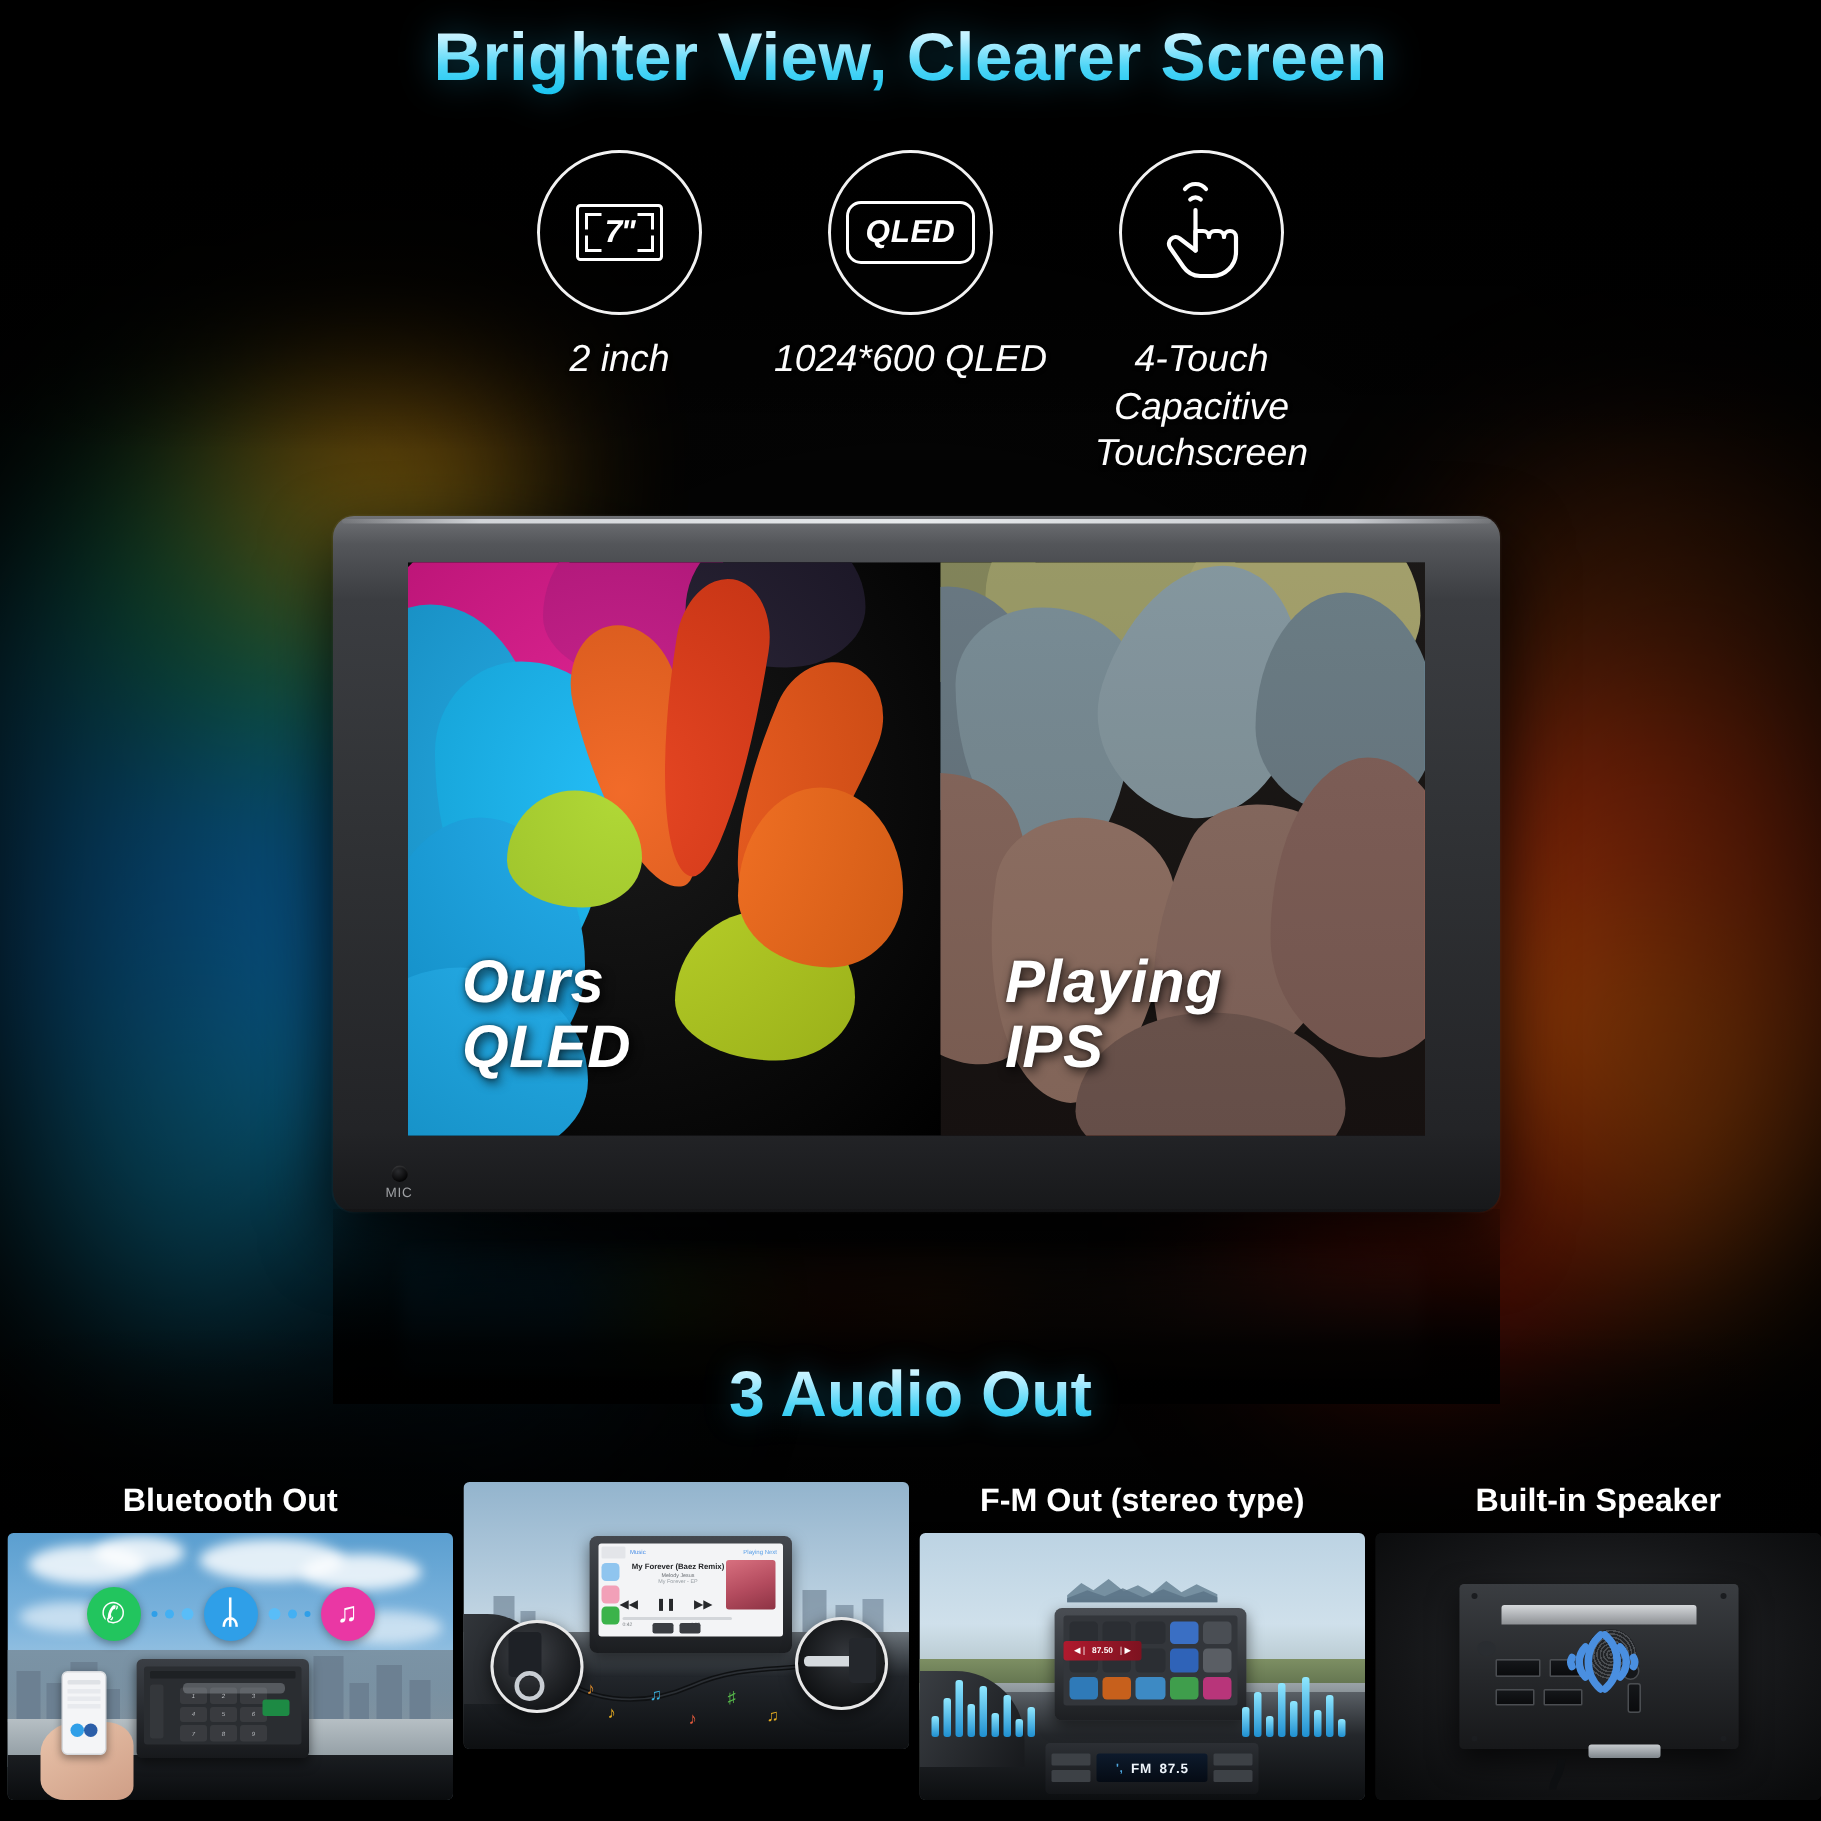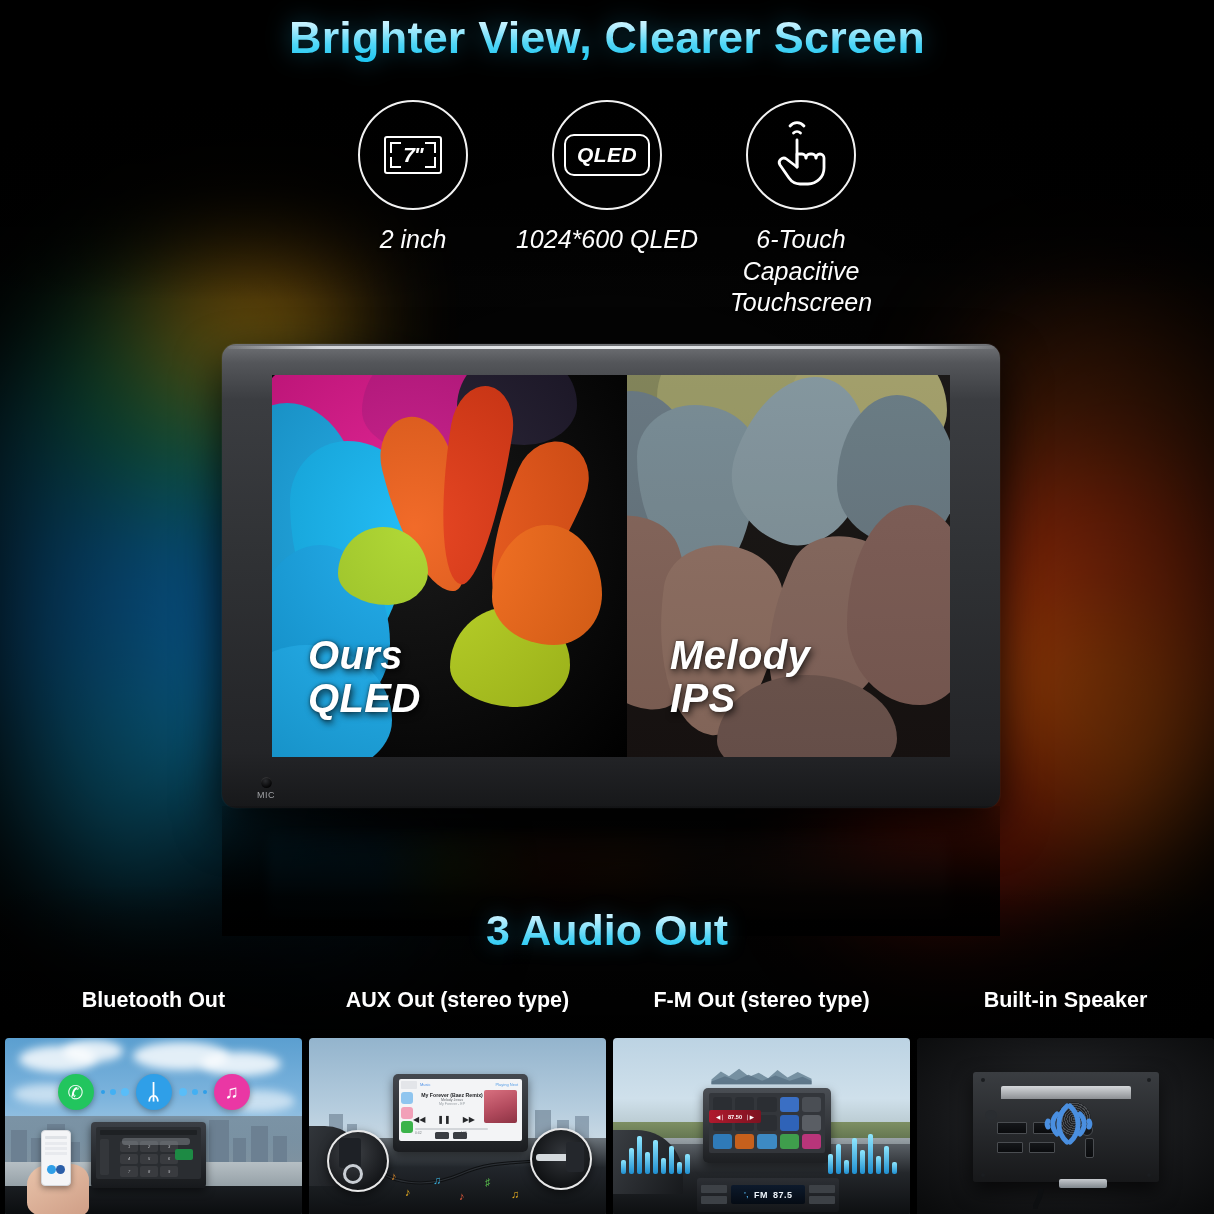--- a/index.html
+++ b/index.html
@@ -113,21 +113,21 @@
   .audio-title { position:absolute; top:906px; left:0; right:0; text-align:center;
     font-size:43px; font-weight:bold;
     background:linear-gradient(180deg,#eafcff 0%,#b6eeff 28%,#49d3f6 66%,#12c0ef 100%);
     -webkit-background-clip:text; background-clip:text; color:transparent;
     -webkit-text-fill-color:transparent;
     filter:drop-shadow(0 0 10px rgba(30,190,240,.3)); }
 
   .cards { position:absolute; left:0; top:988px; width:1214px; display:flex; gap:7px; padding:0 5px; }
   .card { width:297px; }
   .card-title { text-align:center; font-size:21.5px; font-weight:bold; color:#fff;
-                margin-bottom:25px; white-space:nowrap; }
+                margin-bottom:9px; white-space:nowrap; }
   .thumb { width:297px; height:178px; border-radius:4px; overflow:hidden; position:relative;
            background:#111; }
 
   
   .sky { position:absolute; inset:0;
          background:linear-gradient(180deg,#5b9fd0 0%,#7db4dd 34%,#a8cbe4 58%,#cfdde6 72%,#8fa7b4 82%,#44525c 100%); }
   .cloud { position:absolute; background:rgba(255,255,255,.82); border-radius:50%; filter:blur(4px); }
   .city { position:absolute; left:0; right:0; bottom:52px; height:48px;
           background:linear-gradient(180deg,rgba(120,140,155,.85),rgba(95,115,130,.7)); }
   .bldg { position:absolute; bottom:0; background:rgba(108,128,145,.95); }
@@ -269,21 +269,21 @@
         <path d="M20 6 a9 9 0 0 1 14 0"></path>
         <path d="M23.5 13 a5 5 0 0 1 7 0"></path>
         <path d="M27 20 v27"></path>
         <path d="M27 47 V34 h5 a4 4 0 0 1 4 4"></path>
         <path d="M36 38 a4 4 0 0 1 4-4 h2 a4 4 0 0 1 4 4"></path>
         <path d="M46 38 a4 4 0 0 1 4-4 a4 4 0 0 1 4 4 v10
                  a16 16 0 0 1 -16 16 h-8 a14 14 0 0 1 -11 -6 l-9 -13
                  a4.5 4.5 0 0 1 6.5 -6 L27 47"></path>
       </svg>
     </div>
-    <div class="feat-label">6-Touch Capacitive
+    <div class="feat-label">4-Touch Capacitive
 Touchscreen</div>
   </div>
 </div>
 
 <div class="device">
   <div class="screen">
 
     <div class="half hL">
       <div class="petals">
         <i class="p" style="left:10px;  top:10px;  width:150px; height:120px; background:#e2108c;"></i>
@@ -326,21 +326,21 @@
             border-radius:50% 50% 44% 56% / 26% 26% 74% 74%; transform:rotate(26deg);"></i>
         <i class="p" style="left:250px; top:160px; width:130px; height:200px; background:#a86050;"></i>
         <i class="p" style="left:120px; top:330px; width:180px; height:110px; background:#8f5a4c;"></i>
       </div>
       <div style="position:absolute;inset:0;background:linear-gradient(180deg,rgba(140,120,110,.22),rgba(90,60,50,.3));"></div>
       <div style="position:absolute;inset:0;backdrop-filter:saturate(.55) brightness(.92);"></div>
     </div>
 
     <div class="lbl-ours">Ours
 QLED</div>
-    <div class="lbl-gen">Melody
+    <div class="lbl-gen">Playing
 IPS</div>
   </div>
 
   <div class="mic-wrap">
     <div class="mic-hole"></div>
     <div class="mic-txt">MIC</div>
   </div>
 </div>
 
 <div class="reflection">
@@ -418,21 +418,20 @@
         <div style="position:absolute;left:3px;top:11px;right:3px;height:2.5px;background:#e8eaee;"></div>
         <div style="position:absolute;left:3px;top:16px;right:3px;height:2.5px;background:#e8eaee;"></div>
         <div style="position:absolute;left:3px;top:21px;right:3px;height:2.5px;background:#e8eaee;"></div>
         <div style="position:absolute;left:5px;bottom:11px;width:9px;height:9px;border-radius:50%;background:#2f9fe8;"></div>
         <div style="position:absolute;right:5px;bottom:11px;width:9px;height:9px;border-radius:50%;background:#2b5ea8;"></div>
       </div>
     </div>
   </div>
 
   <div class="card">
-    <div class="card-title">AUX Out (stereo type)</div>
     <div class="thumb">
       <div class="sky2"></div>
       <i class="bldg" style="left:20px;  bottom:72px; width:14px; height:30px; background:rgba(120,140,158,.75);"></i>
       <i class="bldg" style="left:38px;  bottom:72px; width:10px; height:20px; background:rgba(120,140,158,.7);"></i>
       <i class="bldg" style="left:226px; bottom:72px; width:16px; height:34px; background:rgba(120,140,158,.75);"></i>
       <i class="bldg" style="left:248px; bottom:72px; width:12px; height:24px; background:rgba(120,140,158,.7);"></i>
       <i class="bldg" style="left:266px; bottom:72px; width:14px; height:28px; background:rgba(120,140,158,.7);"></i>
       <div style="position:absolute;left:0;right:0;bottom:0;height:78px;background:linear-gradient(180deg,#6b737a,#22262b 38%,#0d0f11);"></div>
       <div style="position:absolute;left:0;bottom:30px;width:56px;height:60px;background:linear-gradient(120deg,#32363b,#16181b);border-radius:0 40px 0 0;"></div>
 

